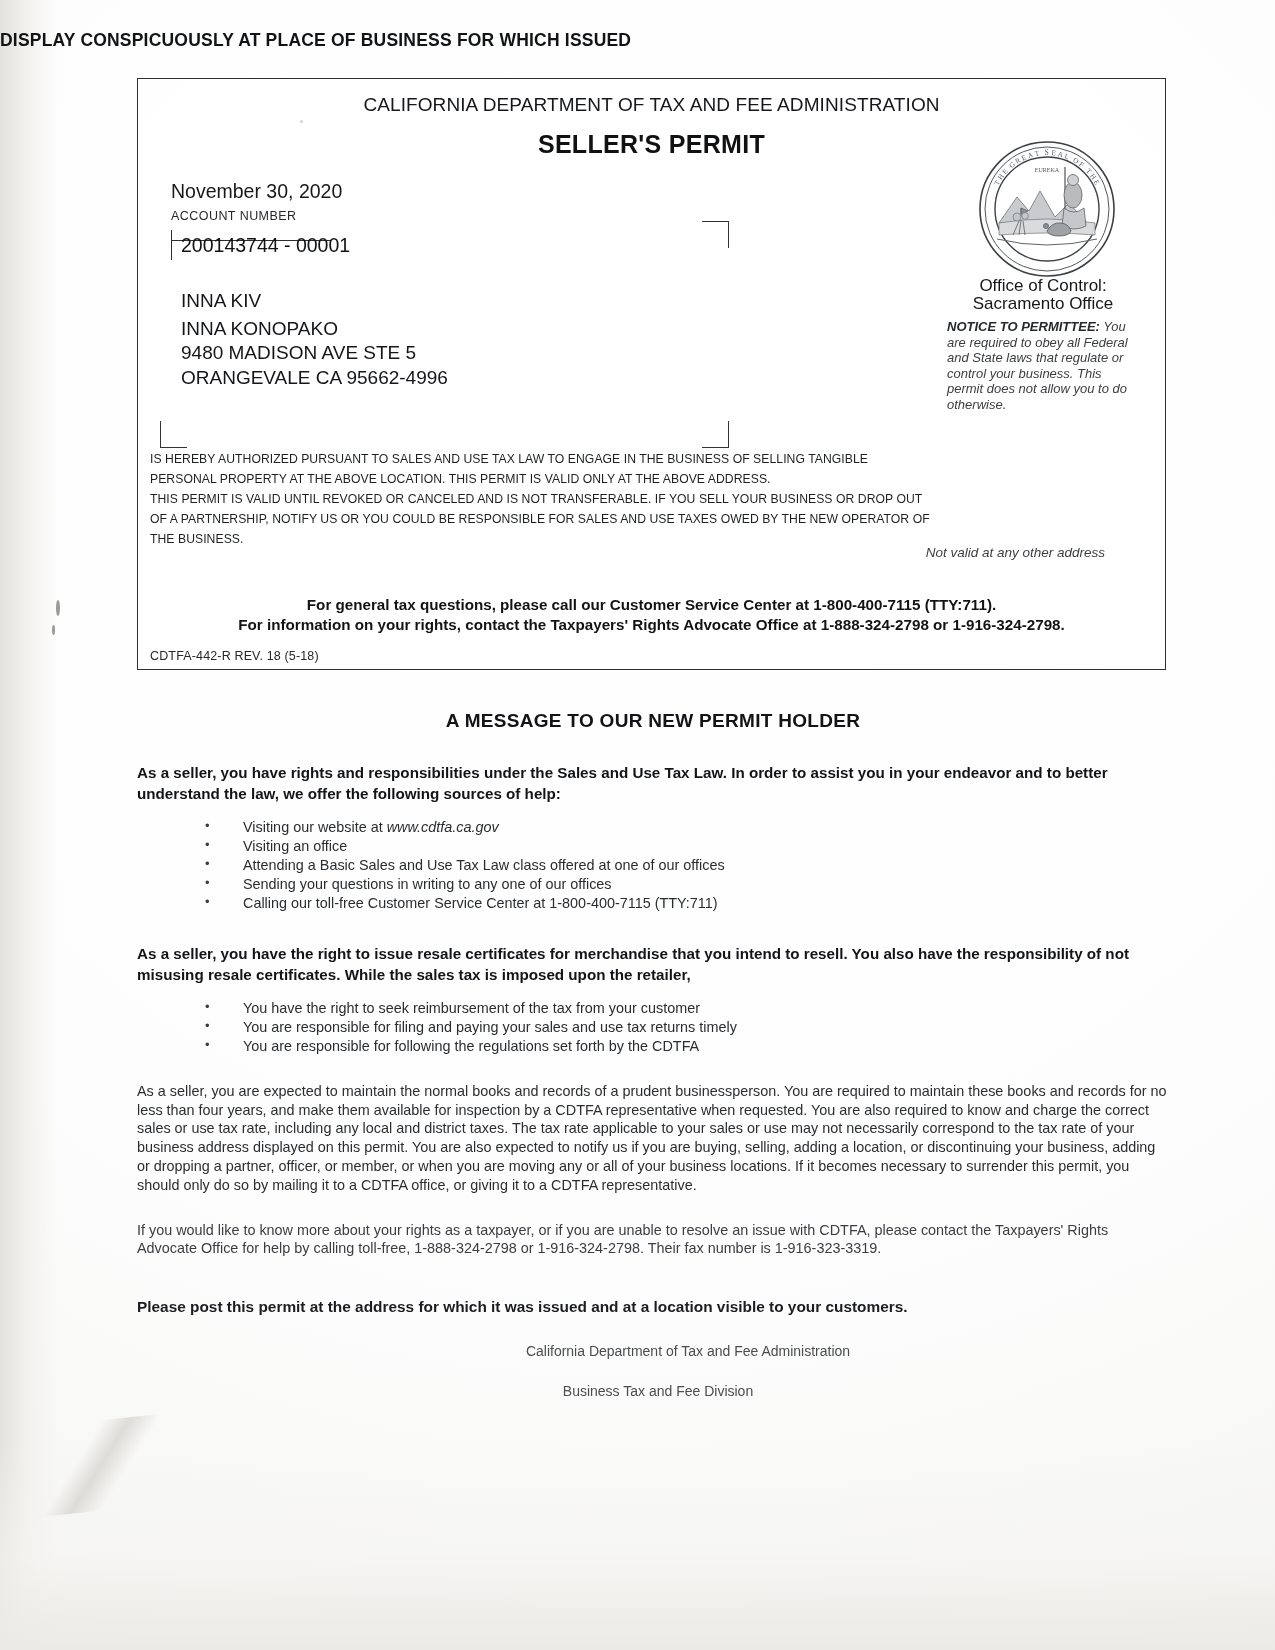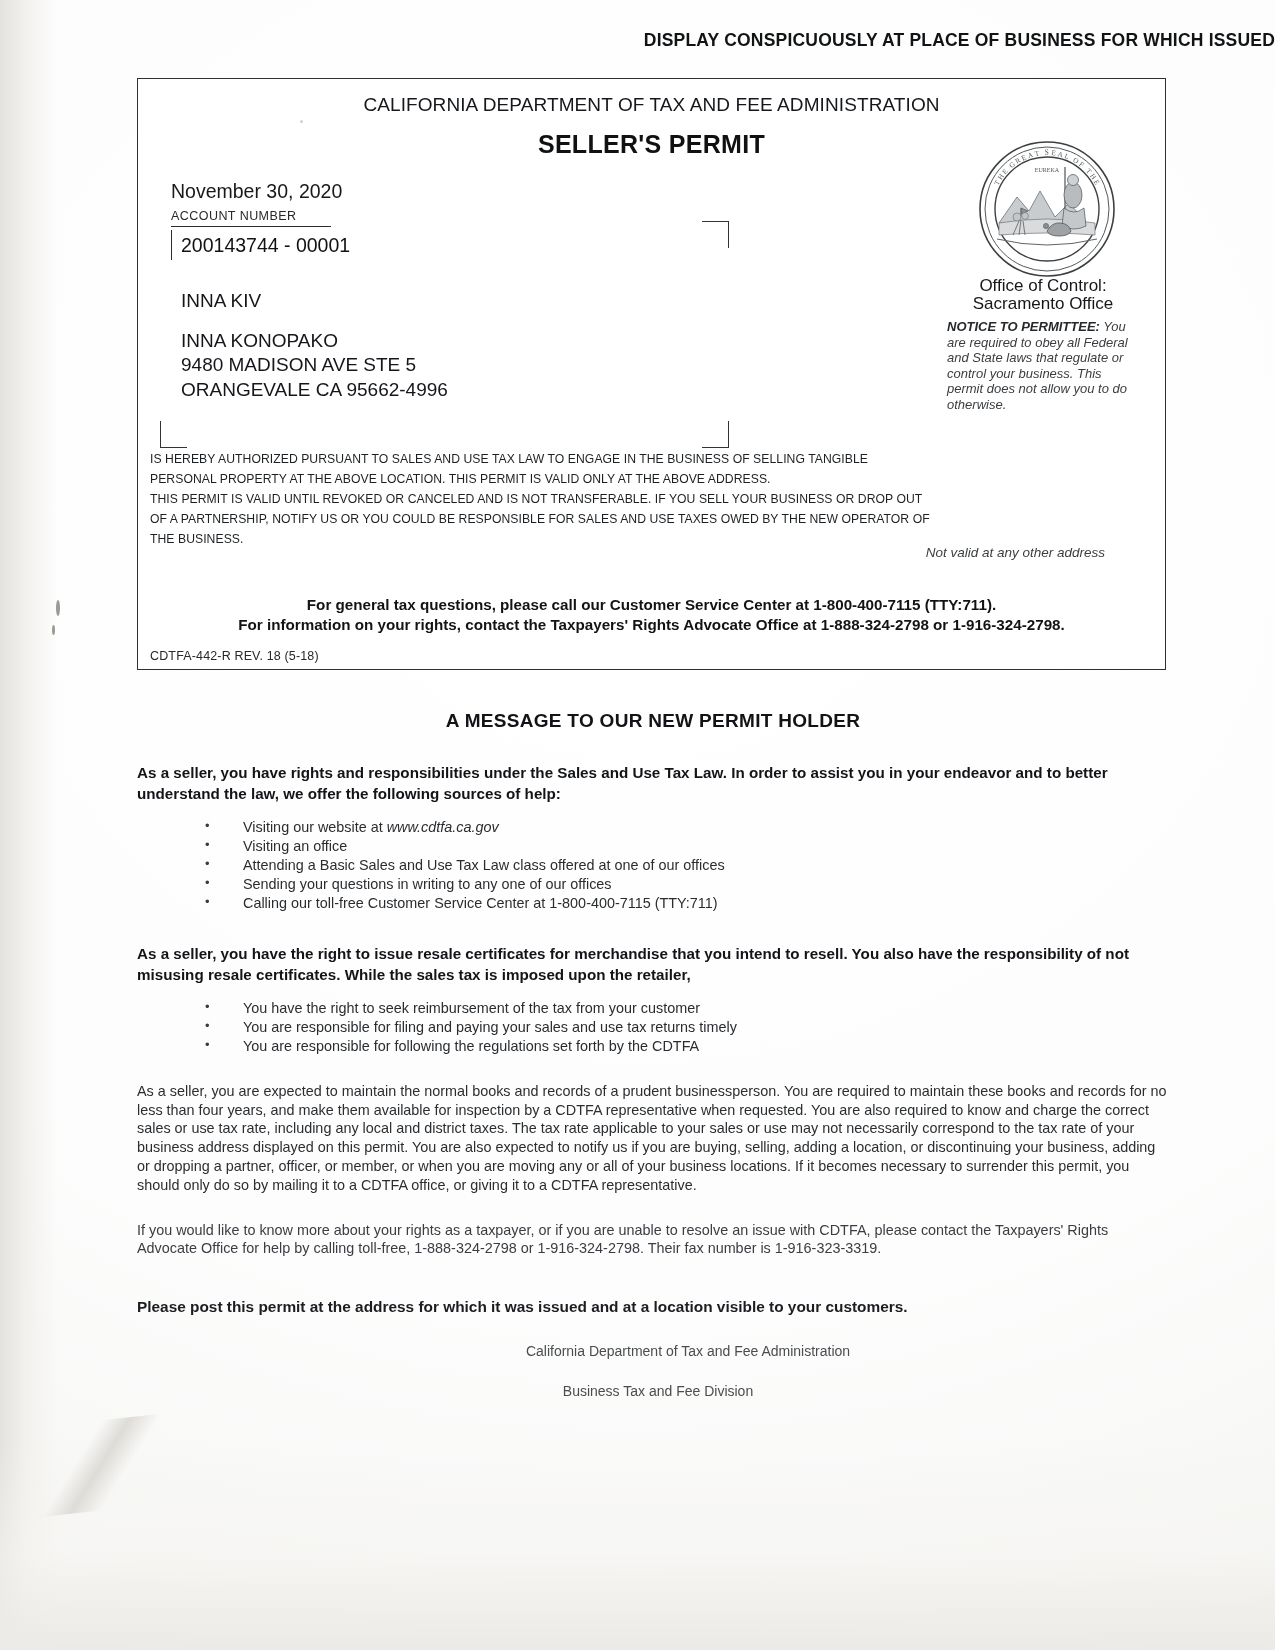--- a/index.html
+++ b/index.html
@@ -47,21 +47,21 @@
     position: absolute;
     background: #9a9a96;
     border-radius: 50%;
     pointer-events: none;
   }
 
   
   .top-banner {
     position: absolute;
     left: 0; right: 0; top: 30px;
-    text-align: right;
+    text-align: left;
     font-size: 17.5px;
     font-weight: bold;
     letter-spacing: 0.2px;
     color: #111315;
   }
 
   
   .permit-box {
     position: absolute;
     left: 137px;
@@ -96,21 +96,21 @@
     font-size: 19.5px;
     color: #16181a;
   }
   .acct-label {
     position: absolute;
     left: 33px;
     top: 130px;
     font-size: 12.5px;
     letter-spacing: 0.45px;
     color: #26282b;
-    padding-bottom: 3px;
+    padding-bottom: 17px;
     border-bottom: 1.2px solid #2b2d30;
     width: 160px;
   }
   .acct-number {
     position: absolute;
     left: 33px;
     top: 151px;
     font-size: 19.5px;
     padding-left: 9px;
     border-left: 1.3px solid #2b2d30;
@@ -126,21 +126,21 @@
     top: 210px;
     width: 545px;
     height: 126px;
   }
   .addr-line {
     font-size: 19px;
     line-height: 24.5px;
     color: #14161a;
     padding-left: 7px;
   }
-  .addr-line.first { margin-bottom: 15px; }
+  .addr-line.first { margin-bottom: 3px; }
 
   .crop {
     position: absolute;
     width: 26px;
     height: 26px;
   }
   .crop.tr { right: -10px; top: -68px; border-top: 1.2px solid #313437; border-right: 1.2px solid #313437; }
   .crop.bl { left: -14px; bottom: -33px; border-bottom: 1.2px solid #313437; border-left: 1.2px solid #313437; }
   .crop.br { right: -10px; bottom: -33px; border-bottom: 1.2px solid #313437; border-right: 1.2px solid #313437; }
 

